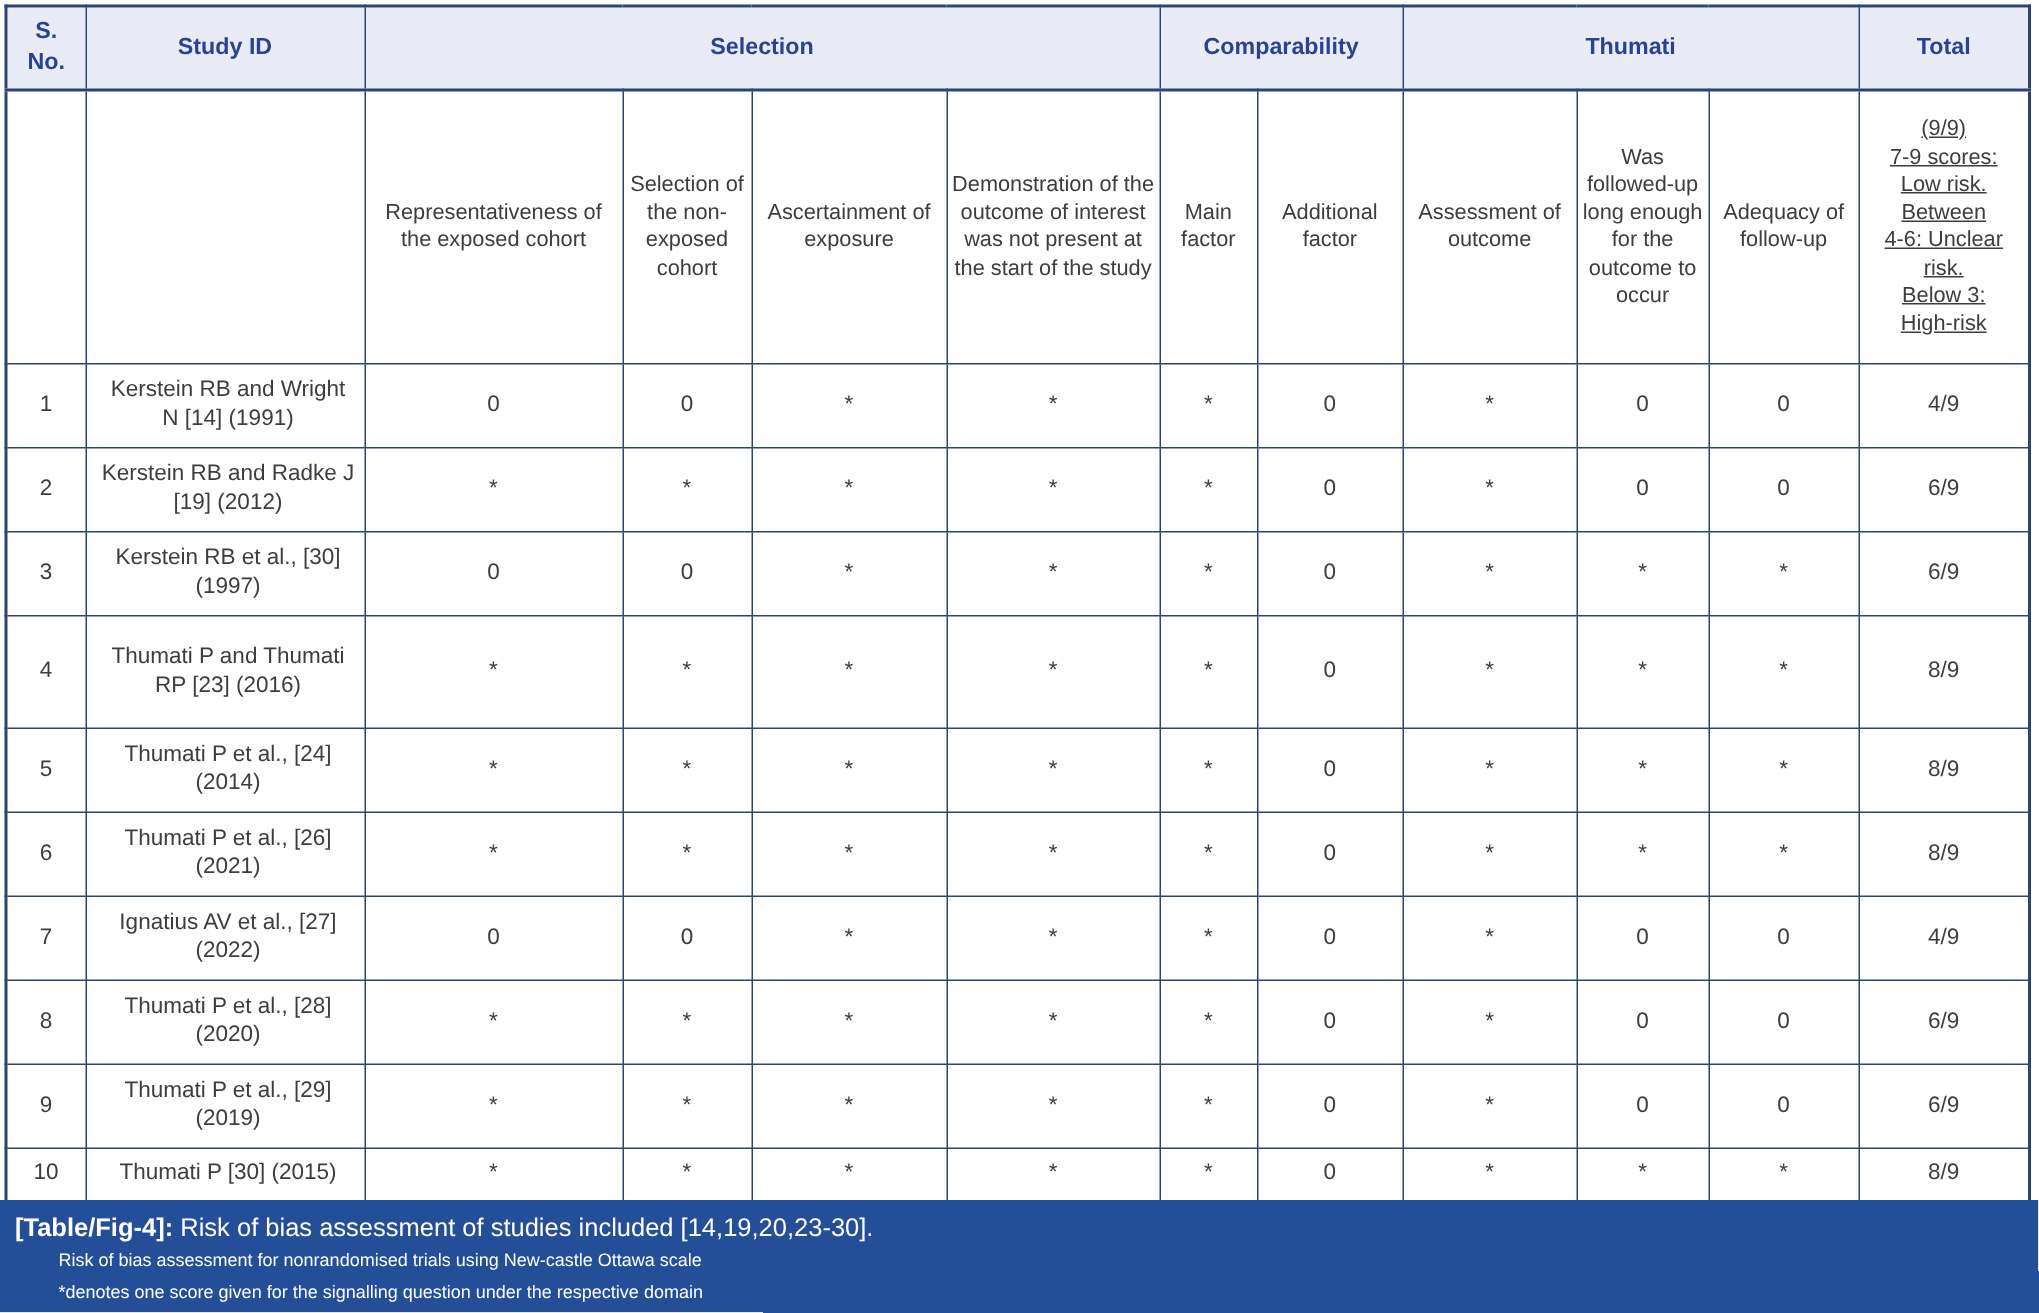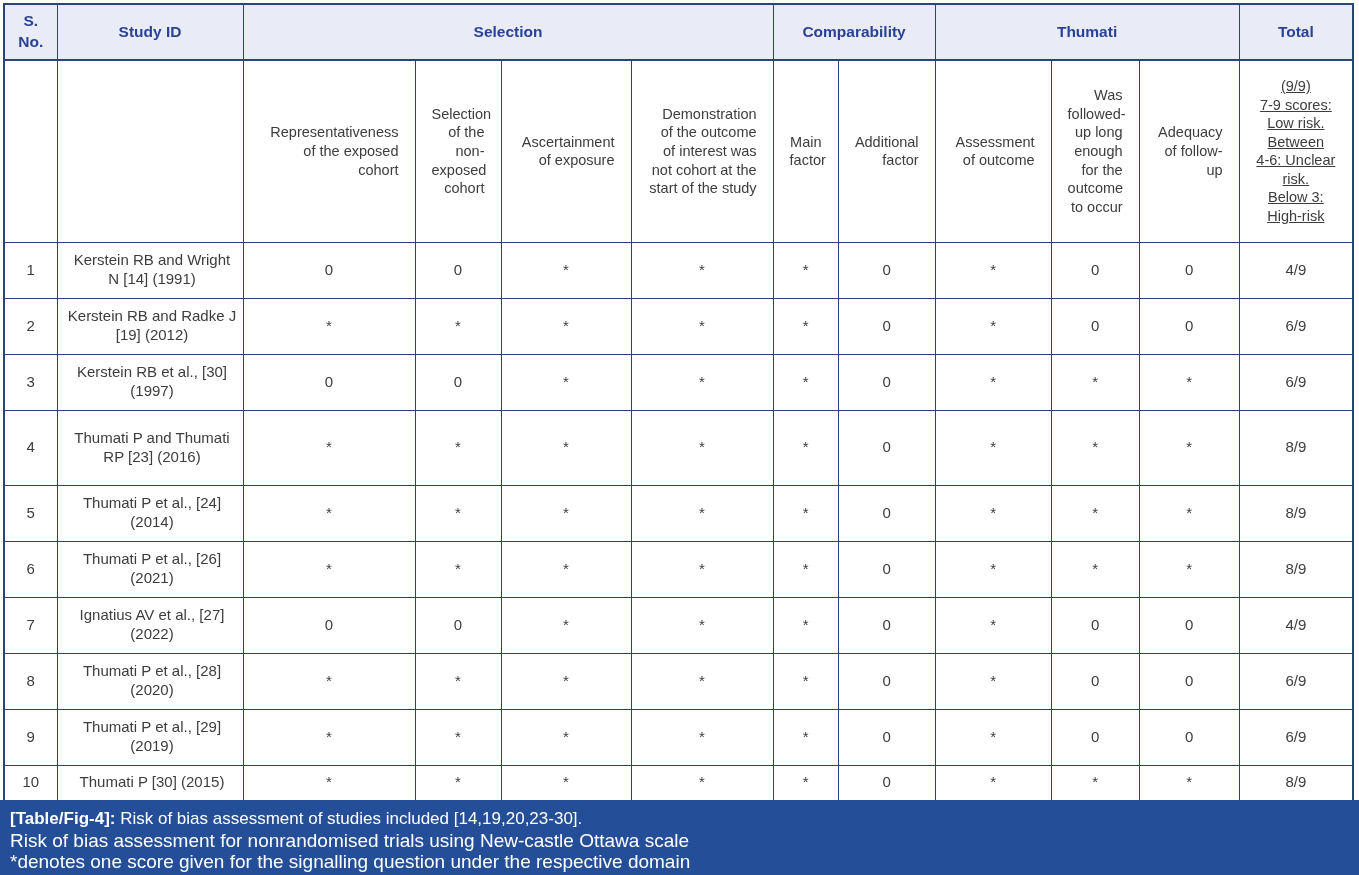--- a/index.html
+++ b/index.html
@@ -12,33 +12,33 @@
   table.nos{border-collapse:collapse;table-layout:fixed;position:absolute;top:3px;left:3px;
             width:1351px;border:2px solid var(--table-border);}
   .nos th,.nos td{border:1px solid var(--table-border);overflow:hidden;}
   .nos thead tr.group-row{height:56px;}
   .nos thead tr.group-row th{background:var(--header-bg);color:var(--header-text);
       font-size:15.5px;font-weight:bold;text-align:center;vertical-align:middle;
       border-bottom:2px solid var(--table-border);padding:2px 6px;}
   .nos thead th.sno-h{text-align:left;padding-left:8px;white-space:pre-line;line-height:1.35;}
   .nos thead tr.sub-row{height:182px;}
   .nos thead tr.sub-row th{background:#ffffff;color:var(--body-text);font-weight:normal;
-      font-size:14.5px;text-align:right;vertical-align:middle;padding:6px 16px;line-height:1.28;}
+      font-size:14.5px;text-align:center;vertical-align:middle;padding:6px 3px;line-height:1.28;}
   .nos thead tr.sub-row th.legend{text-align:center;white-space:pre-line;padding:6px 2px;text-decoration:underline;}
   .nos tbody tr{height:56px;}
   .nos tbody tr:nth-child(4){height:75px;}
   .nos tbody tr:nth-child(10){height:36px;}
   .nos tbody td{font-size:15px;text-align:center;vertical-align:middle;padding:2px 6px;line-height:1.25;}
   .nos tbody td.study{text-align:center;padding:2px 6px 2px 10px;}
   .caption{position:absolute;left:0;top:800px;width:1359px;height:75px;
            background:var(--caption-bg);color:var(--caption-text);box-sizing:border-box;
            padding:7px 12px 0 10px;z-index:5;}
   .cap-line1{font-size:17px;line-height:23px;white-space:nowrap;}
   .cap-tag{font-weight:bold;margin-top:48px;}
-  .cap-line2,.cap-line3{font-size:19px;line-height:21px;white-space:nowrap;}
+  .cap-line2,.cap-line3{font-size:12px;line-height:21px;white-space:nowrap;margin-left:29px;}
 </style>
 </head>
 <body>
 
 <div class="page">
 
   <table class="nos">
     <colgroup>
       <col style="width:53px">
         <col style="width:186px">
@@ -62,21 +62,21 @@
         <th colspan="2">Comparability</th>
         <th colspan="3">Thumati</th>
         <th>Total</th>
       </tr>
       <tr class="sub-row">
         <th></th>
         <th></th>
         <th>Representativeness of the exposed cohort</th>
         <th>Selection of the non-exposed cohort</th>
         <th>Ascertainment of exposure</th>
-        <th>Demonstration of the outcome of interest was not cohort at the start of the study</th>
+        <th>Demonstration of the outcome of interest was not present at the start of the study</th>
         <th>Main factor</th>
         <th>Additional factor</th>
         <th>Assessment of outcome</th>
         <th>Was followed-up long enough for the outcome to occur</th>
         <th>Adequacy of follow-up</th>
         <th class="legend">(9/9)
 7-9 scores:
 Low risk.
 Between
 4-6: Unclear

